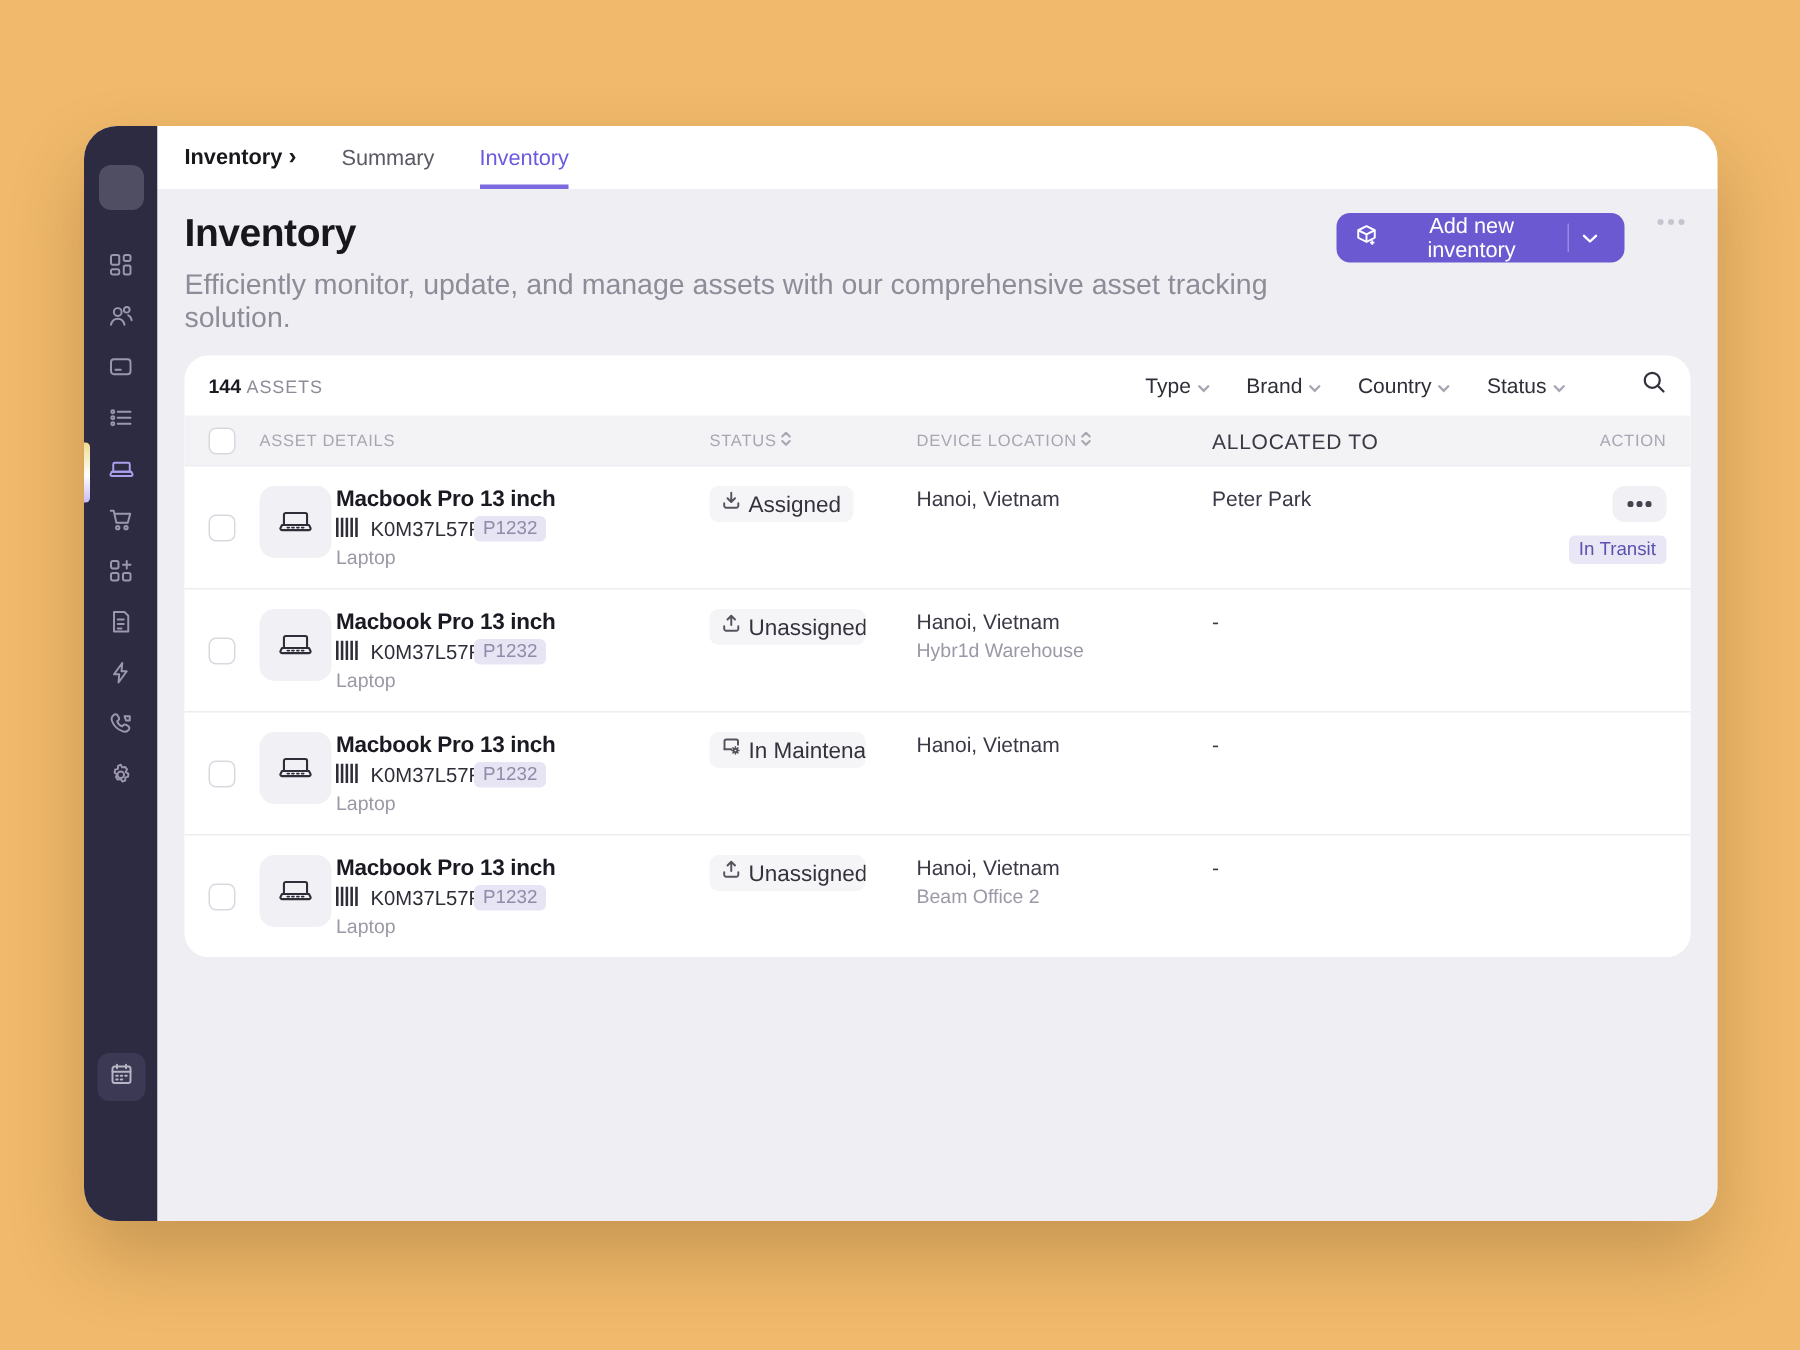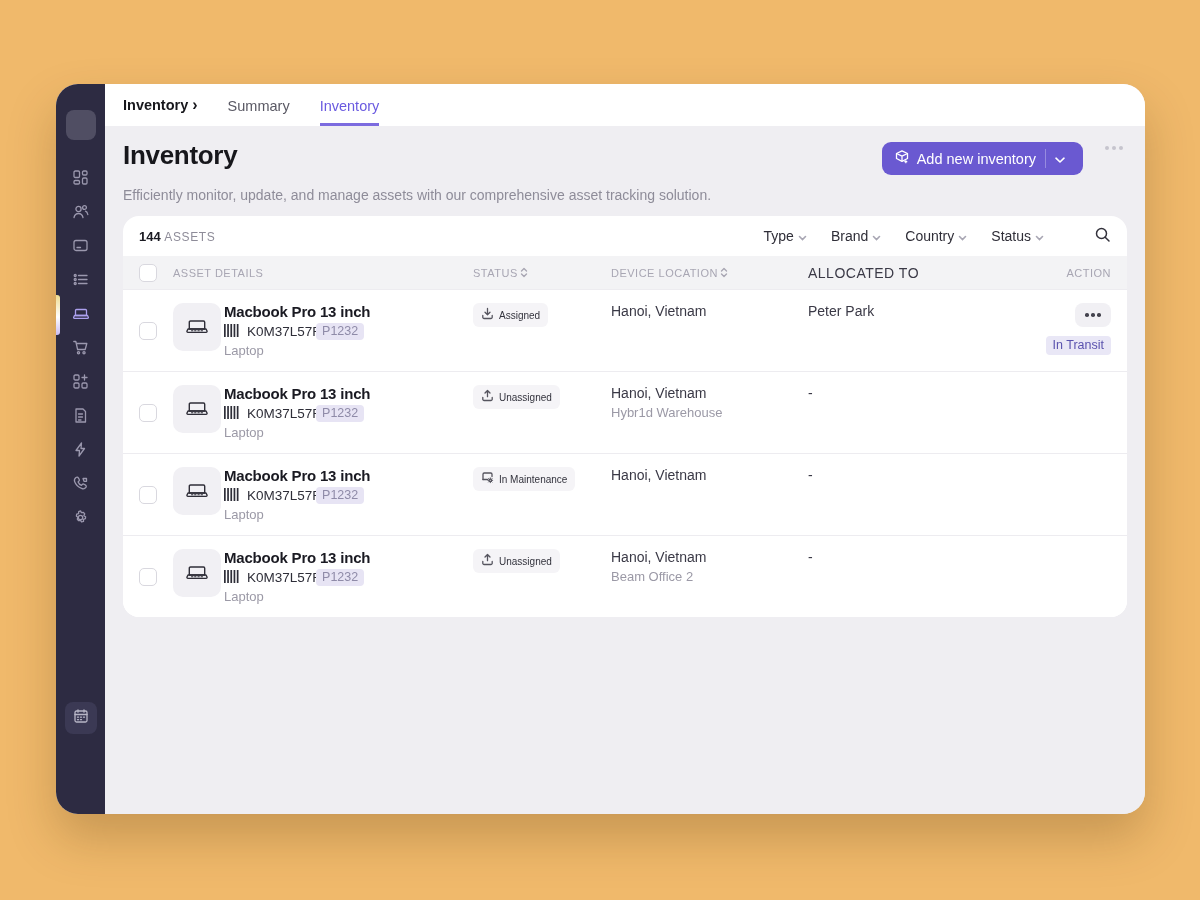--- a/index.html
+++ b/index.html
@@ -48,21 +48,21 @@
   .crumb { display:flex; align-items:center; gap:4px; font-size:14.5px; font-weight:bold; color:#17171C; }
   .crumb .chev { font-size:16px; font-weight:bold; color:#17171C; }
   .tab {
     display:flex; align-items:center; font-size:14.5px; color:#5A5964;
     border-bottom:3px solid transparent; padding-top:4px; cursor:pointer;
   }
   .tab.active { color:var(--accent-text,#6A5AE0); border-bottom-color:#7C6BDF; }
   .content { flex:1; padding:14px 18px 0 18px; background:#EFEEF2; min-height:0; }
   .page-head { display:flex; justify-content:space-between; align-items:flex-start; }
   .page-title { font-size:26px; font-weight:bold; color:#17171C; letter-spacing:-.3px; }
-  .page-sub { font-size:14px; color:#8E8C99; margin-top:16px; }
+  .page-sub { font-size:19px; color:#8E8C99; margin-top:9px; }
   .head-actions { display:flex; align-items:flex-start; gap:18px; margin-top:2px; }
   .add-btn {
     display:flex; align-items:center; height:33px; border:none; cursor:pointer;
     background:var(--accent,#6A59D1); color:#fff; border-radius:9px;
     padding:0 10px 0 12px; font-size:14.5px; font-family:inherit;
   }
   .add-btn svg { margin-right:7px; }
   .add-btn .divider { width:1px; height:19px; background:rgba(255,255,255,.3); margin:0 8px 0 9px; }
   .dots { display:flex; gap:3px; cursor:pointer; padding:4px; }
   .dots i { width:4px; height:4px; border-radius:50%; background:#C6C4CE; }
@@ -111,21 +111,21 @@
   .tag {
     background:#E7E4F4; color:#8F8BA8; font-size:12.5px; padding:1px 6px 2px 6px;
     border-radius:4px; margin-left:-6px;
   }
   .asset-category { font-size:13px; color:#9B99A6; margin-top:3px; }
   .pill {
     display:inline-flex; align-items:center; gap:5px; max-width:104px; overflow:hidden;
     background:#F5F4F7; border-radius:6px; padding:3px 8px; white-space:nowrap;
   }
   .pill svg { stroke:#55545E; fill:none; stroke-width:1.3; stroke-linecap:round; stroke-linejoin:round; flex:none; }
-  .pill-label { font-size:10px; color:#33333D; }
+  .pill-label { font-size:15px; color:#33333D; }
   .loc-main { font-size:14px; color:#3A3946; }
   .loc-sub { font-size:13px; color:#9B99A6; margin-top:4px; }
   .col-alloc { font-size:14px; color:#3A3946; }
   .action-slot { height:24px; display:flex; justify-content:flex-end; }
   .row-menu {
     width:36px; height:24px; border:none; border-radius:8px; background:#F1F0F4;
     display:flex; align-items:center; justify-content:center; gap:2.5px; cursor:pointer;
   }
   .row-menu i { width:3.5px; height:3.5px; border-radius:50%; background:#44434E; }
   .ship-badge {

